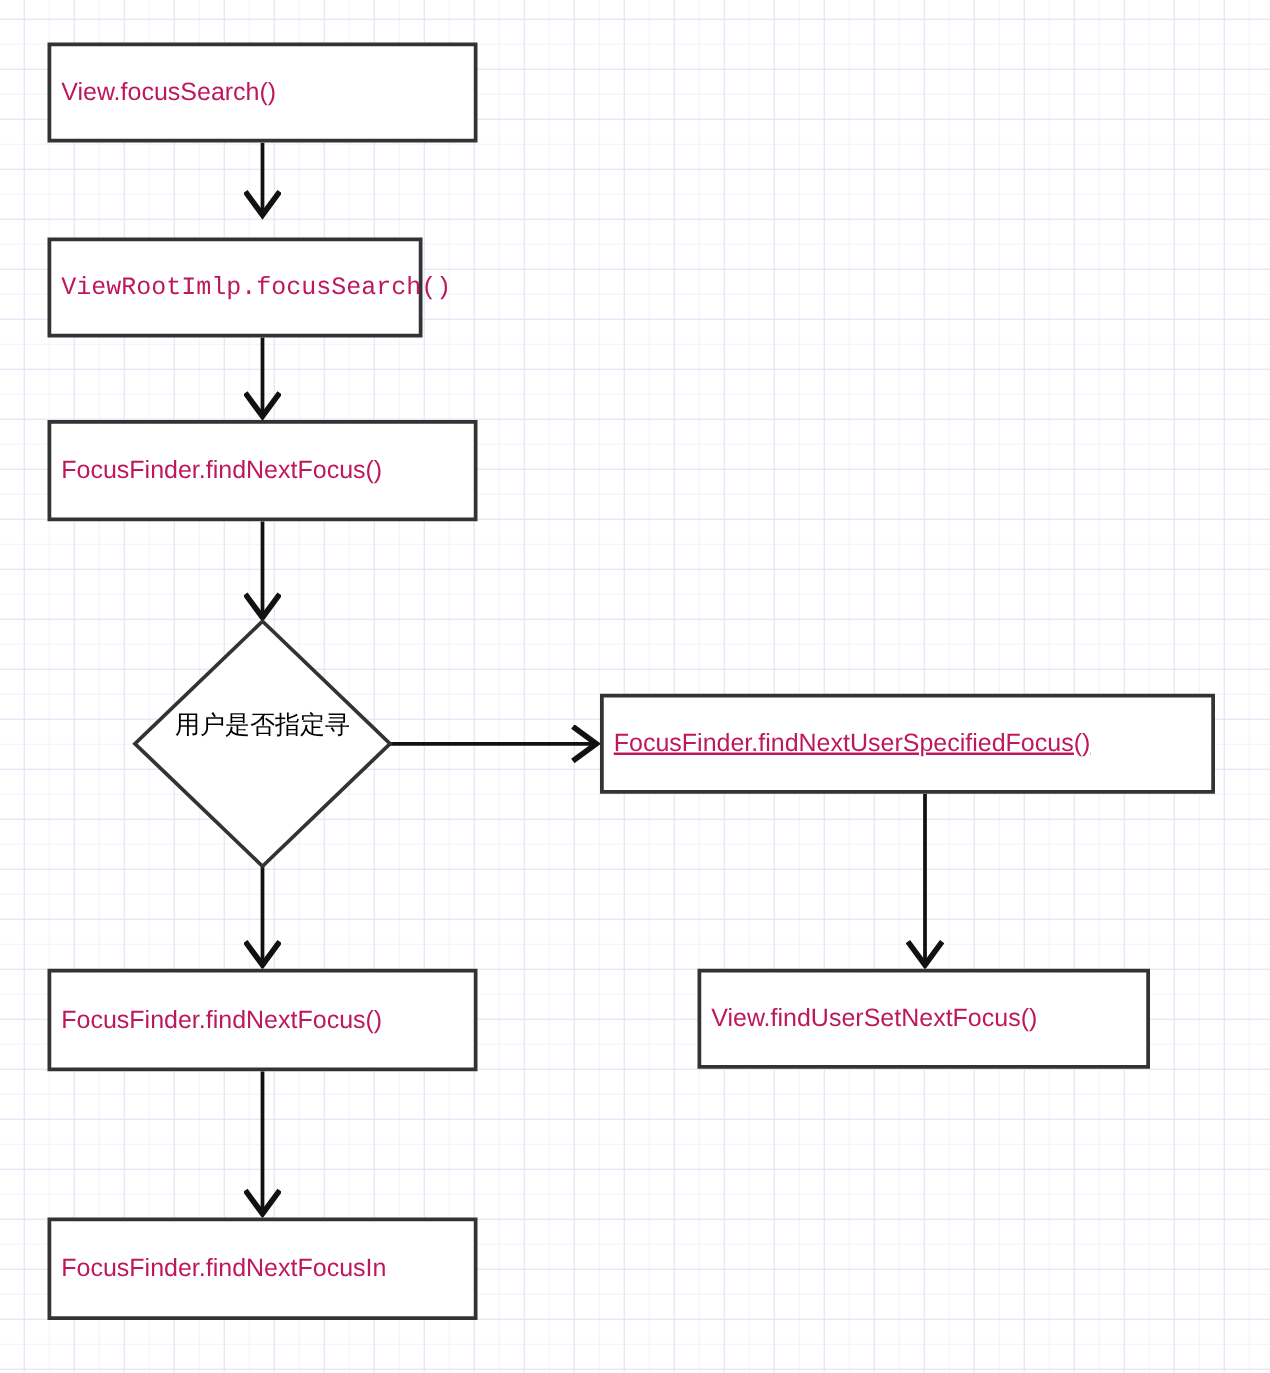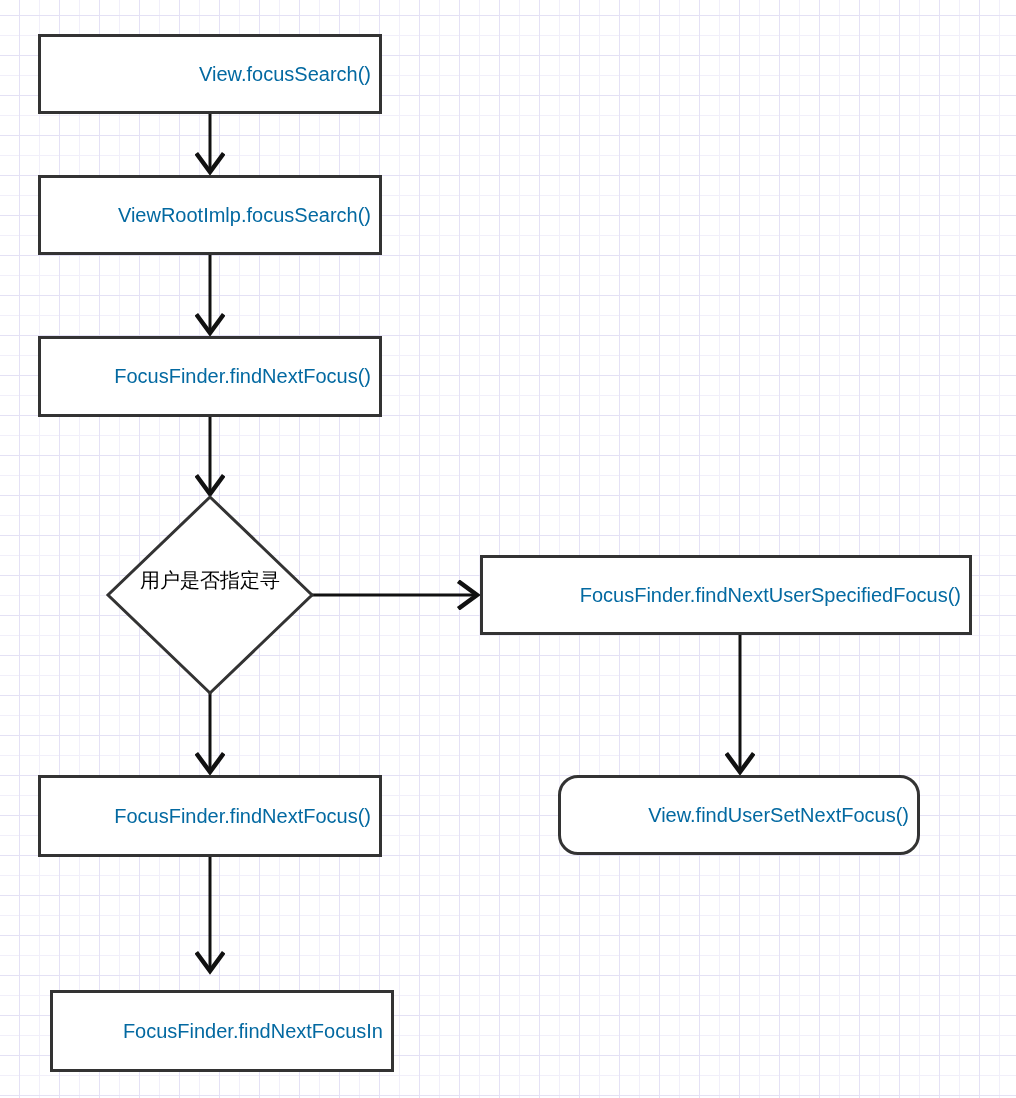--- a/index.html
+++ b/index.html
@@ -19,25 +19,25 @@
     font-family: "Liberation Sans", "DejaVu Sans", sans-serif;
   }
   .layer { position: absolute; left: 0; top: 0; }
   .node {
     position: absolute;
     box-sizing: border-box;
     background: #ffffff;
     border: 3px solid #333333;
     display: flex;
     align-items: center;
-    justify-content: flex-end;
+    justify-content: flex-start;
     text-align: center;
     font-size: 20px;
     line-height: 27px;
-    color: #0369a1;
+    color: #be185d;
     padding: 0 8px;
   }
   .diamond-label {
     position: absolute;
     left: 110px;
     top: 566px;
     width: 200px;
     text-align: center;
     font-size: 20px;
     line-height: 28px;
@@ -65,43 +65,43 @@
     <line x1="210" y1="693" x2="210" y2="772" stroke="#111111" stroke-width="3" marker-end="url(#vhead)"></line>
     <line x1="210" y1="857" x2="210" y2="971" stroke="#111111" stroke-width="3" marker-end="url(#vhead)"></line>
 
     <polygon points="210,497 312,595 210,693 108,595" fill="#ffffff" stroke="#333333" stroke-width="3" stroke-linejoin="miter"></polygon>
   </svg>
 
   <div class="node" style="left:38px; top:34px; width:344px; height:80px;">
     <span class="lbl">View.focusSearch()</span>
   </div>
 
-  <div class="node" style="left:38px; top:175px; width:344px; height:80px;">
+  <div class="node" style="left:38px; top:190px; width:300px; height:80px;font-family:Liberation Mono, monospace;">
     <span class="lbl">ViewRootImlp.focusSearch()</span>
   </div>
 
   <div class="node" style="left:38px; top:336px; width:344px; height:81px;">
     <span class="lbl">FocusFinder.findNextFocus()</span>
   </div>
 
   <div class="diamond-label">
     <span class="tline">用户是否指定寻</span>
   </div>
 
-  <div class="node" style="left:480px; top:555px; width:492px; height:80px;">
+  <div class="node" style="left:480px; top:555px; width:492px; height:80px;text-decoration:underline;">
     <span class="lbl">FocusFinder.findNextUserSpecifiedFocus()</span>
   </div>
 
-  <div class="node" style="left:558px; top:775px; width:362px; height:80px;border-radius:20px;">
+  <div class="node" style="left:558px; top:775px; width:362px; height:80px;">
     <span class="lbl">View.findUserSetNextFocus()</span>
   </div>
 
   <div class="node" style="left:38px; top:775px; width:344px; height:82px;">
     <span class="lbl">FocusFinder.findNextFocus()</span>
   </div>
 
-  <div class="node" style="left:50px; top:974px; width:344px; height:82px;margin-top:16px;">
+  <div class="node" style="left:38px; top:974px; width:344px; height:82px;">
     <span class="lbl">
       <span class="tline">FocusFinder.findNextFocusIn</span>
     </span>
   </div>
 
 </div>
 
 </body></html>

